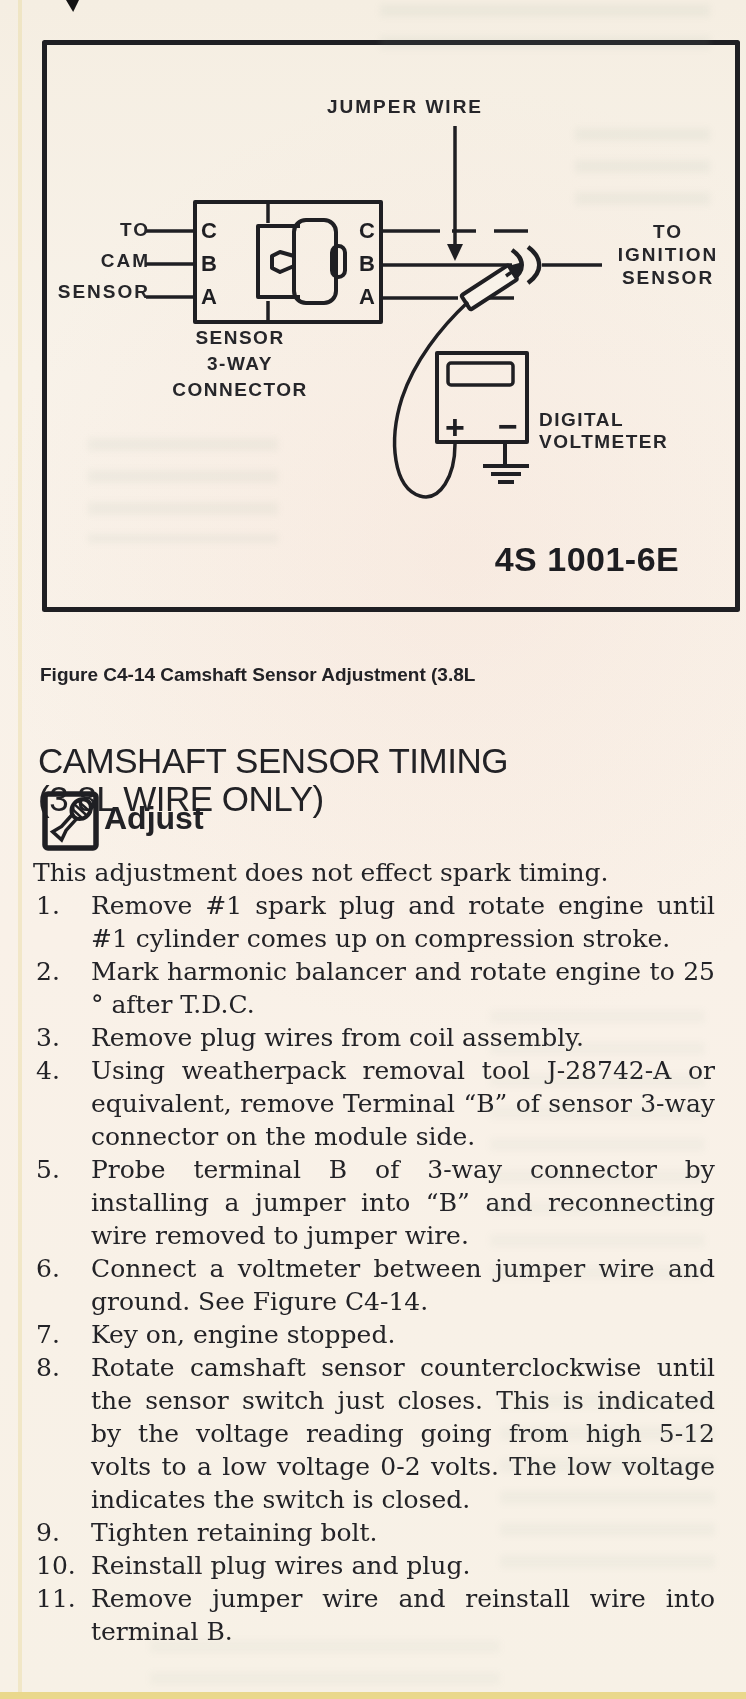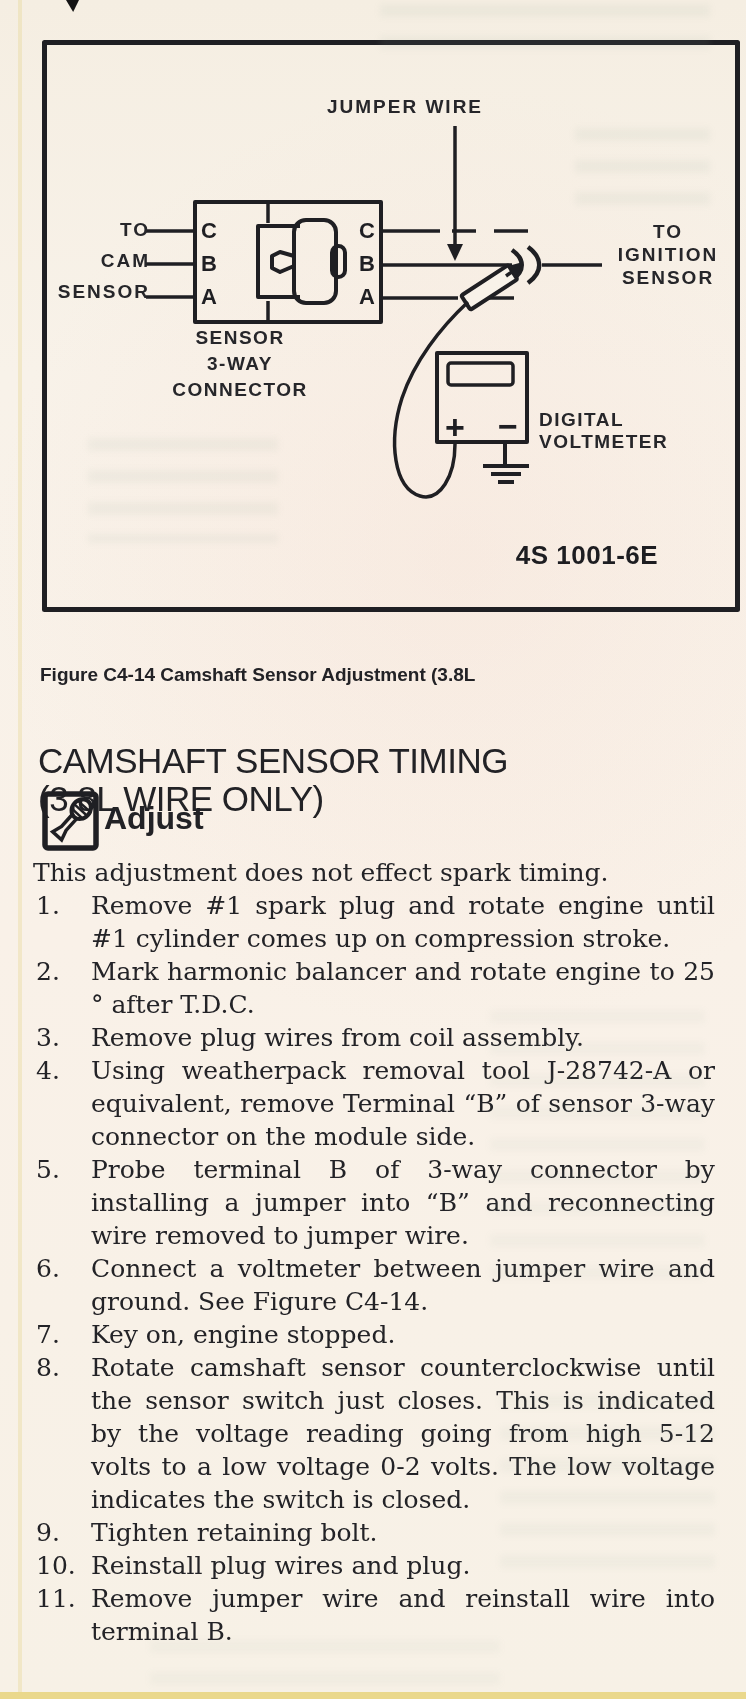--- a/index.html
+++ b/index.html
@@ -13,21 +13,21 @@
   .abs{position:absolute;}
   
   .fig-wrap{position:absolute;left:42px;top:40px;width:698px;height:572px;}
   .fig-svg{position:absolute;left:0;top:0;}
   .fig-label{position:absolute;color:#26262a;font-size:19px;letter-spacing:2px;font-weight:bold;
              font-family:"Liberation Sans",sans-serif;}
   .fig-lines div{white-space:nowrap;}
   .terminals{position:absolute;width:26px;text-align:center;font-size:22px;line-height:33px;
              color:#1f1f23;font-weight:bold;letter-spacing:0;}
   .fig-code{position:absolute;left:430px;top:500px;width:230px;text-align:center;
-            font-size:26px;font-weight:bold;letter-spacing:0.5px;color:#1d1d21;}
+            font-size:34px;font-weight:bold;letter-spacing:0.5px;color:#1d1d21;}
   
   .caption{position:absolute;left:40px;top:656px;width:700px;
            font-size:19px;line-height:38px;font-weight:bold;color:#222226;}
   .heading{position:absolute;left:38px;top:699px;width:680px;
            font-size:35px;line-height:38px;font-weight:normal;letter-spacing:-0.5px;color:#222226;margin-top:43px;}
   
   .adjust-label{position:absolute;left:104px;top:800px;font-size:32px;font-weight:bold;color:#222226;}
   
   .body-text{position:absolute;left:33px;top:856px;width:682px;
              font-family:"DejaVu Serif","Liberation Serif",serif;

